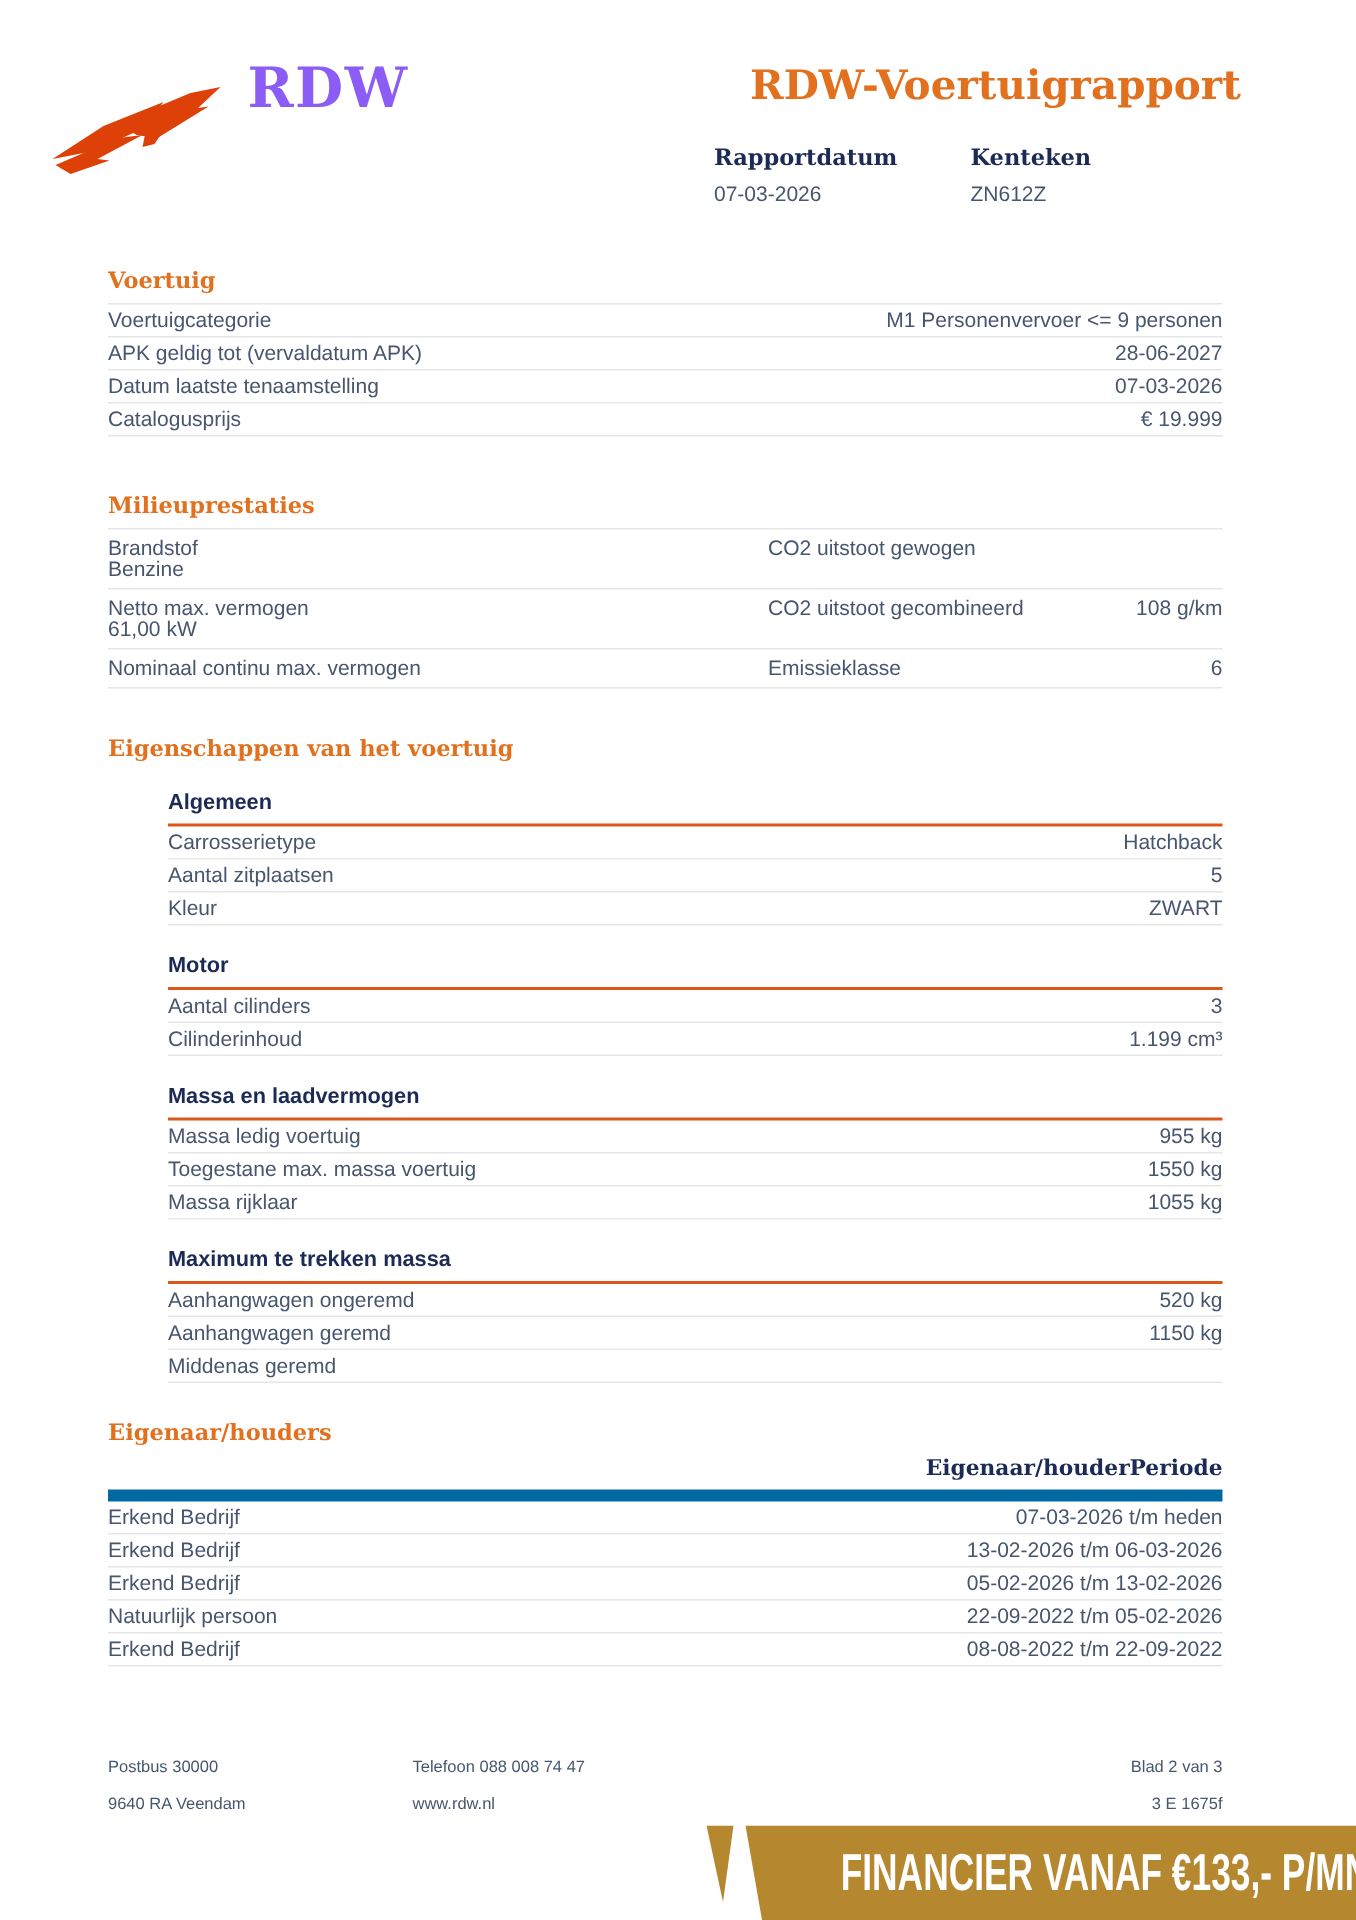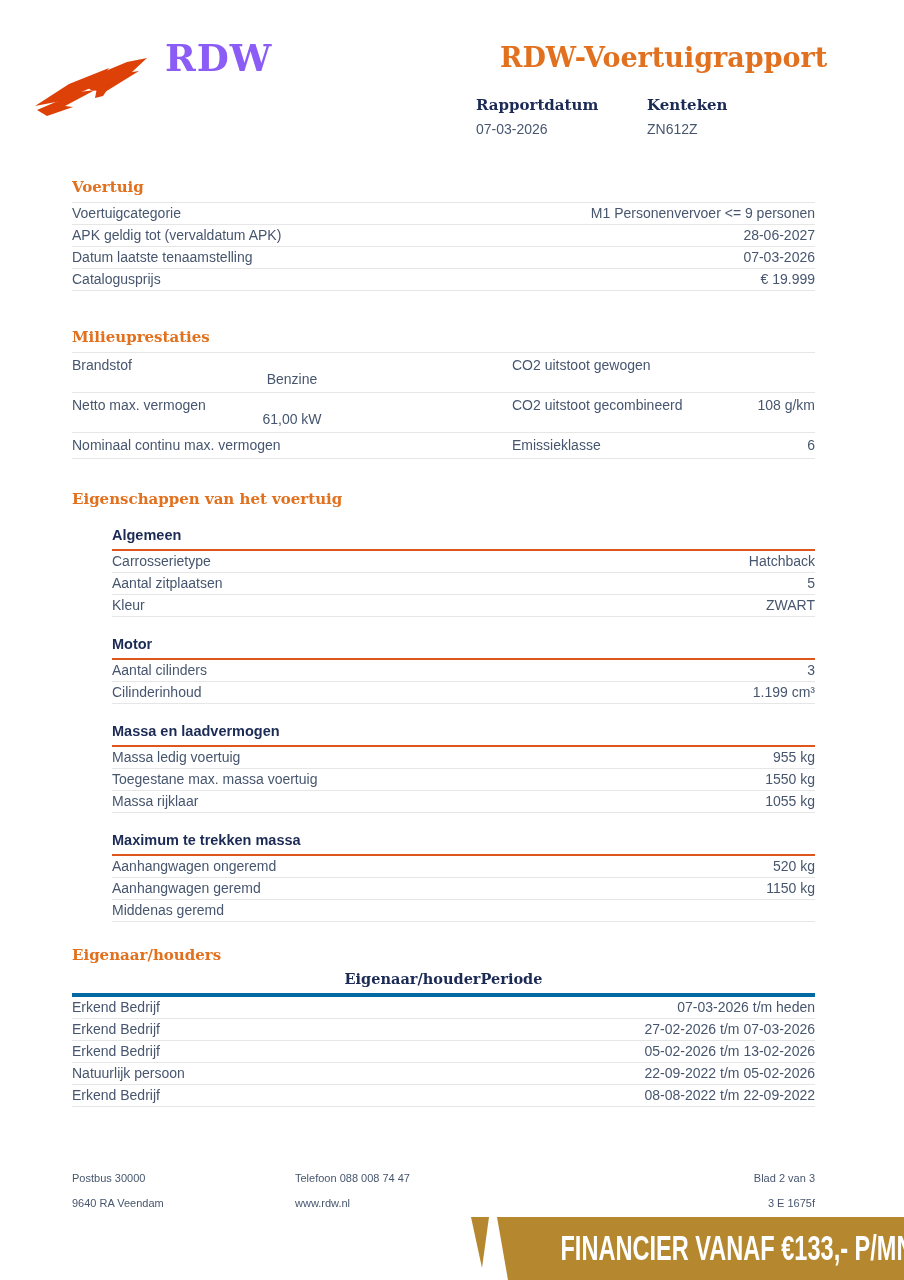--- a/index.html
+++ b/index.html
@@ -46,41 +46,41 @@
   .row .label{text-align:left;}
   .row .value{text-align:right;white-space:nowrap;}
 
   
   .mrow{
     display:flex;border-bottom:1px solid #e6e6e6;
     padding:5px 0 6px 0;font-size:14px;line-height:14px;
   }
   .mrow .lhalf{width:440px;display:flex;flex-direction:column;}
   .mrow .lhalf .label{width:246px;}
-  .mrow .lhalf .value{flex:1;text-align:center;}
+  .mrow .lhalf .value{flex:1;text-align:left;}
   .mrow .rhalf{width:303px;display:flex;justify-content:space-between;}
 
   
   .group{margin-top:19px;margin-left:40px;}
   .group:first-of-type{margin-top:0;}
   .gtitle{
     font-weight:bold;font-size:14.5px;color:#1c2b55;
     padding-bottom:6px;border-bottom:2px solid #dd571d;
   }
   
   .thead{
-    display:flex;justify-content:center;
+    display:flex;justify-content:flex-end;
     font-family:"DejaVu Serif", serif;font-weight:bold;
     font-size:14.5px;color:#1c2b55;
-    padding-bottom:6px;border-bottom:4px solid #0369a1;
+    padding-bottom:6px;border-bottom:8px solid #0369a1;
   }
 
   
   .footer{position:absolute;left:72px;top:1172px;width:743px;font-size:11px;color:#47566e;}
-  .frow{display:flex;margin-bottom:13px;gap:20px;}
+  .frow{display:flex;margin-bottom:13px;}
   .frow .f1{width:203px;}
   .frow .f2{flex:1;}
   .frow .f3{text-align:right;}
 
   
   .banner{position:absolute;left:455px;top:1217px;width:449px;height:63px;}
   .banner svg{position:absolute;left:0;top:0;}
   .banner .btext{
     position:absolute;left:46px;top:0;width:403px;height:63px;
     display:flex;align-items:center;justify-content:flex-start;
@@ -253,21 +253,21 @@
     <span>Eigenaar/houder</span>
     <span>Periode</span>
   </div>
   <div class="rows no-top">
     <div class="row">
       <span class="label">Erkend Bedrijf</span>
       <span class="value">07-03-2026 t/m heden</span>
     </div>
     <div class="row">
       <span class="label">Erkend Bedrijf</span>
-      <span class="value">27-02-2026 t/m 07-03-2026</span>
+      <span class="value">13-02-2026 t/m 06-03-2026</span>
     </div>
     <div class="row">
       <span class="label">Erkend Bedrijf</span>
       <span class="value">05-02-2026 t/m 13-02-2026</span>
     </div>
     <div class="row">
       <span class="label">Natuurlijk persoon</span>
       <span class="value">22-09-2022 t/m 05-02-2026</span>
     </div>
     <div class="row">

